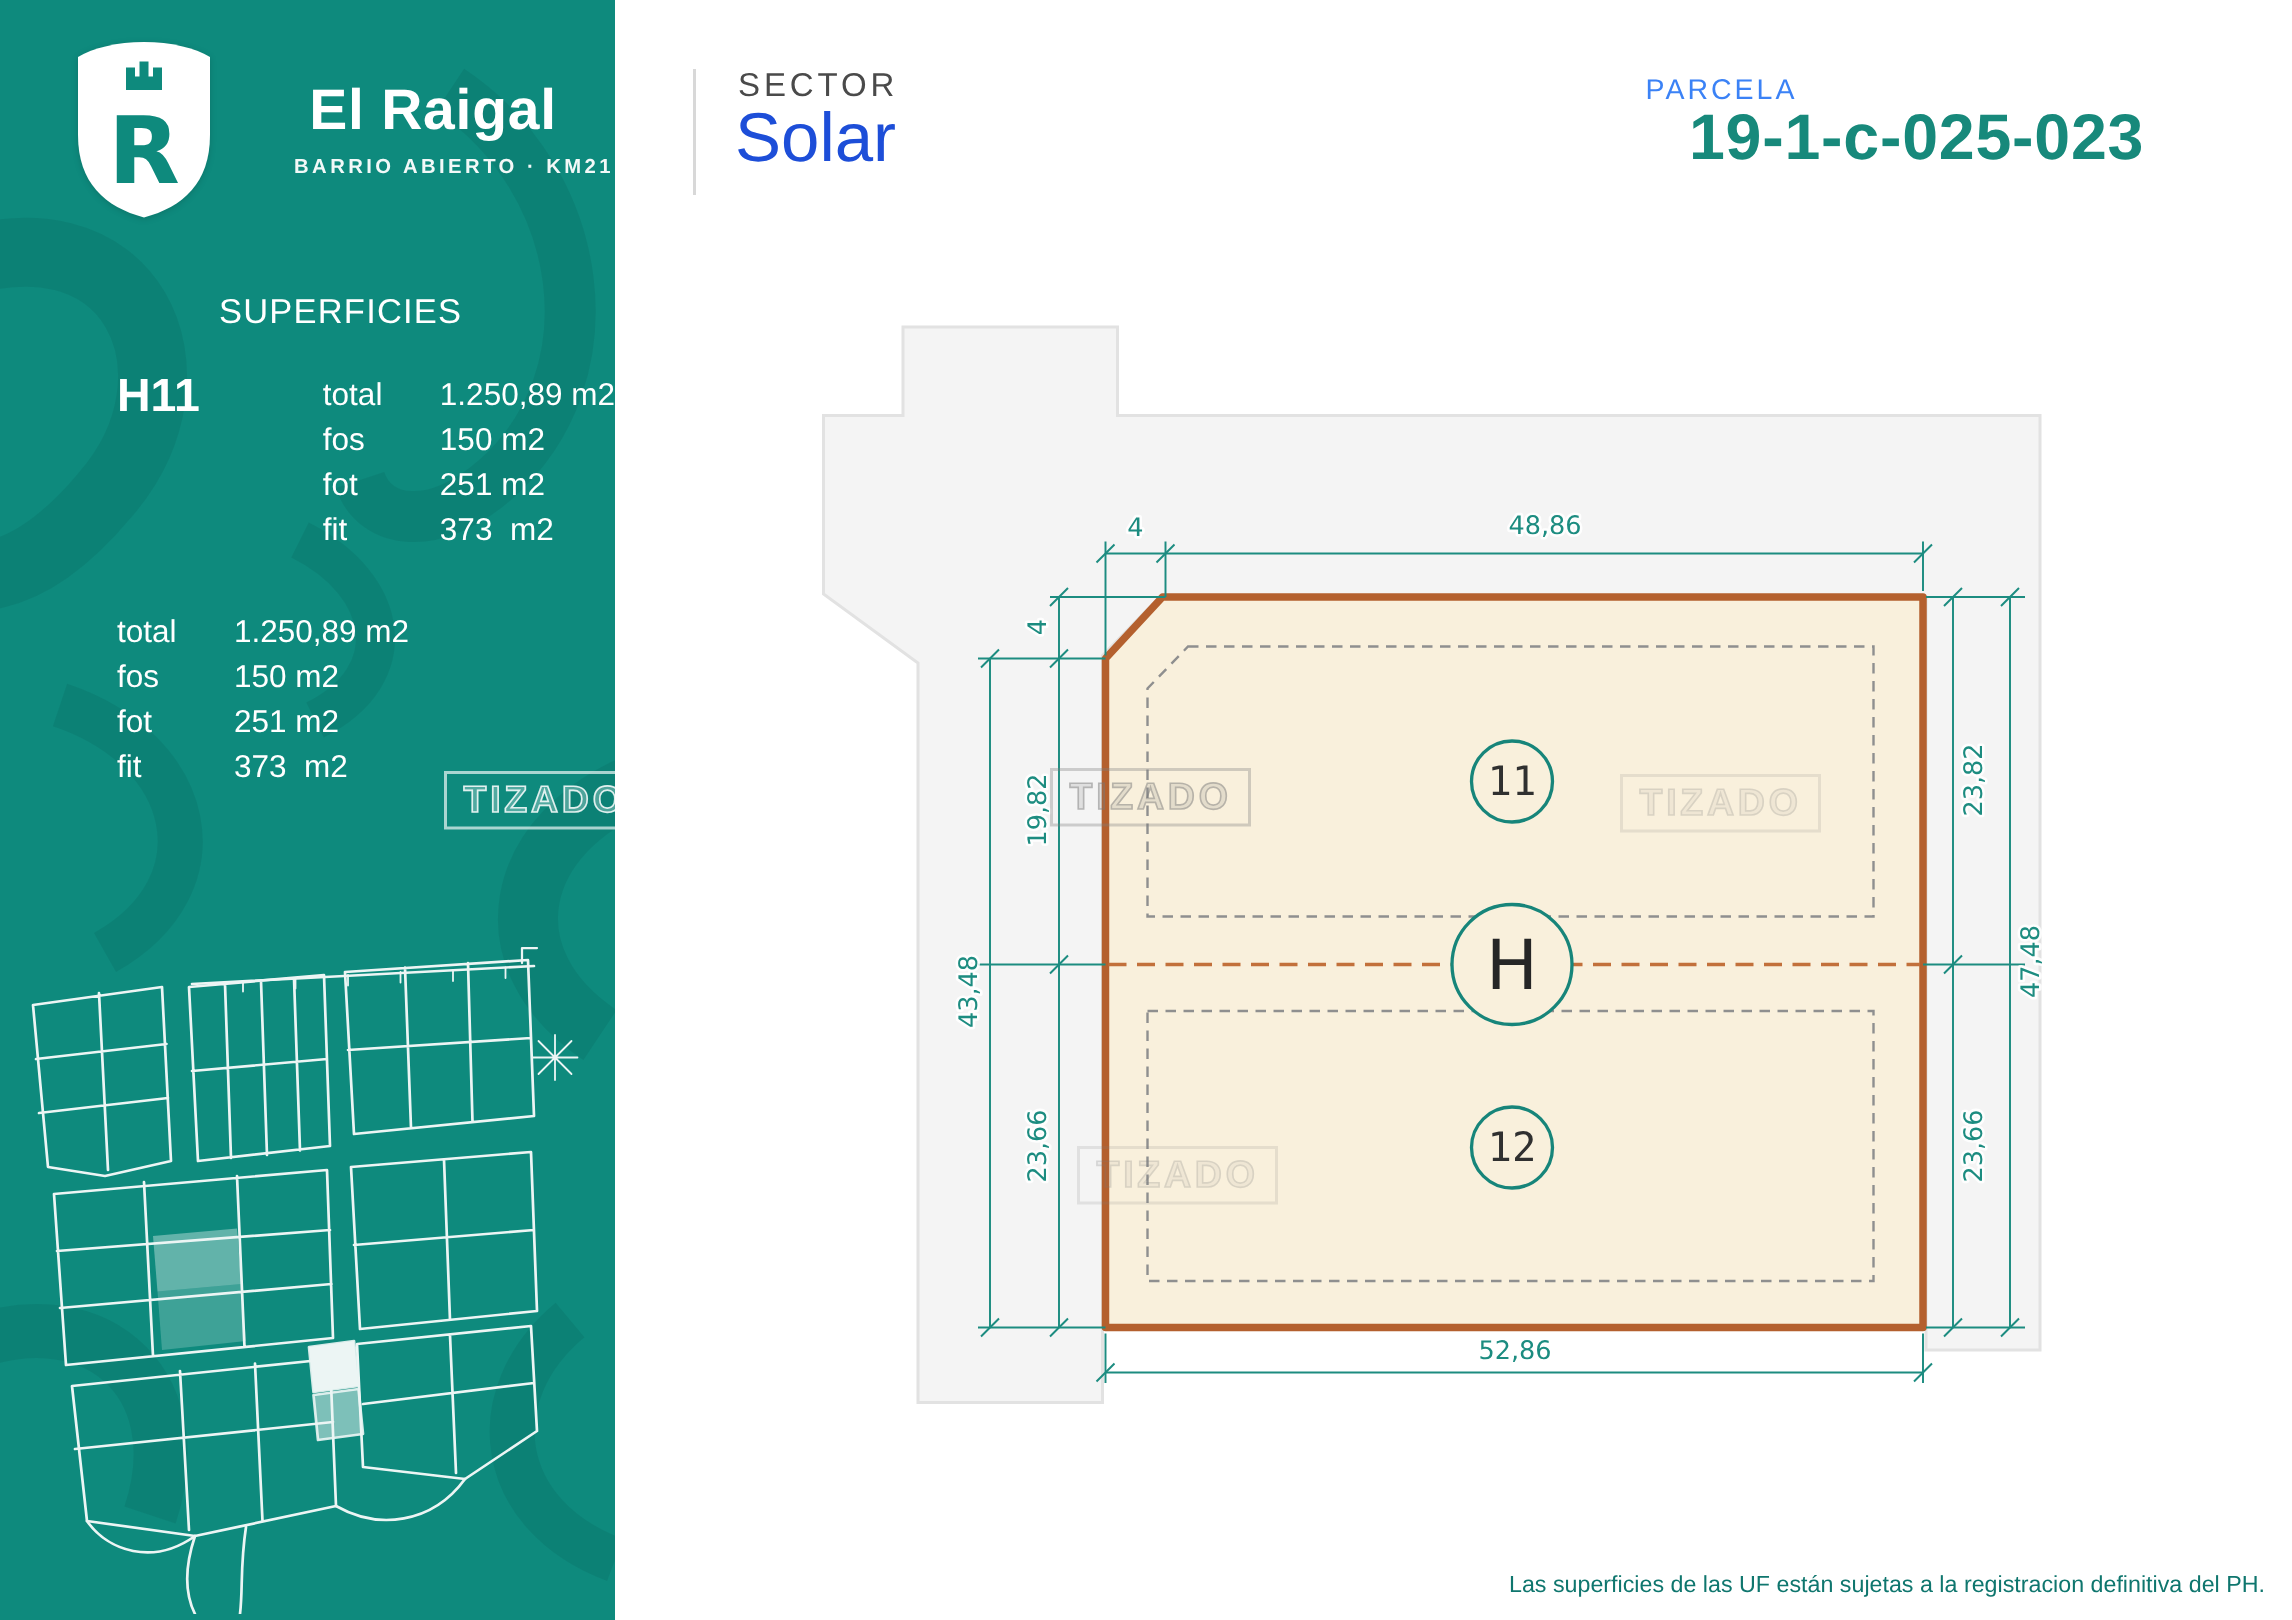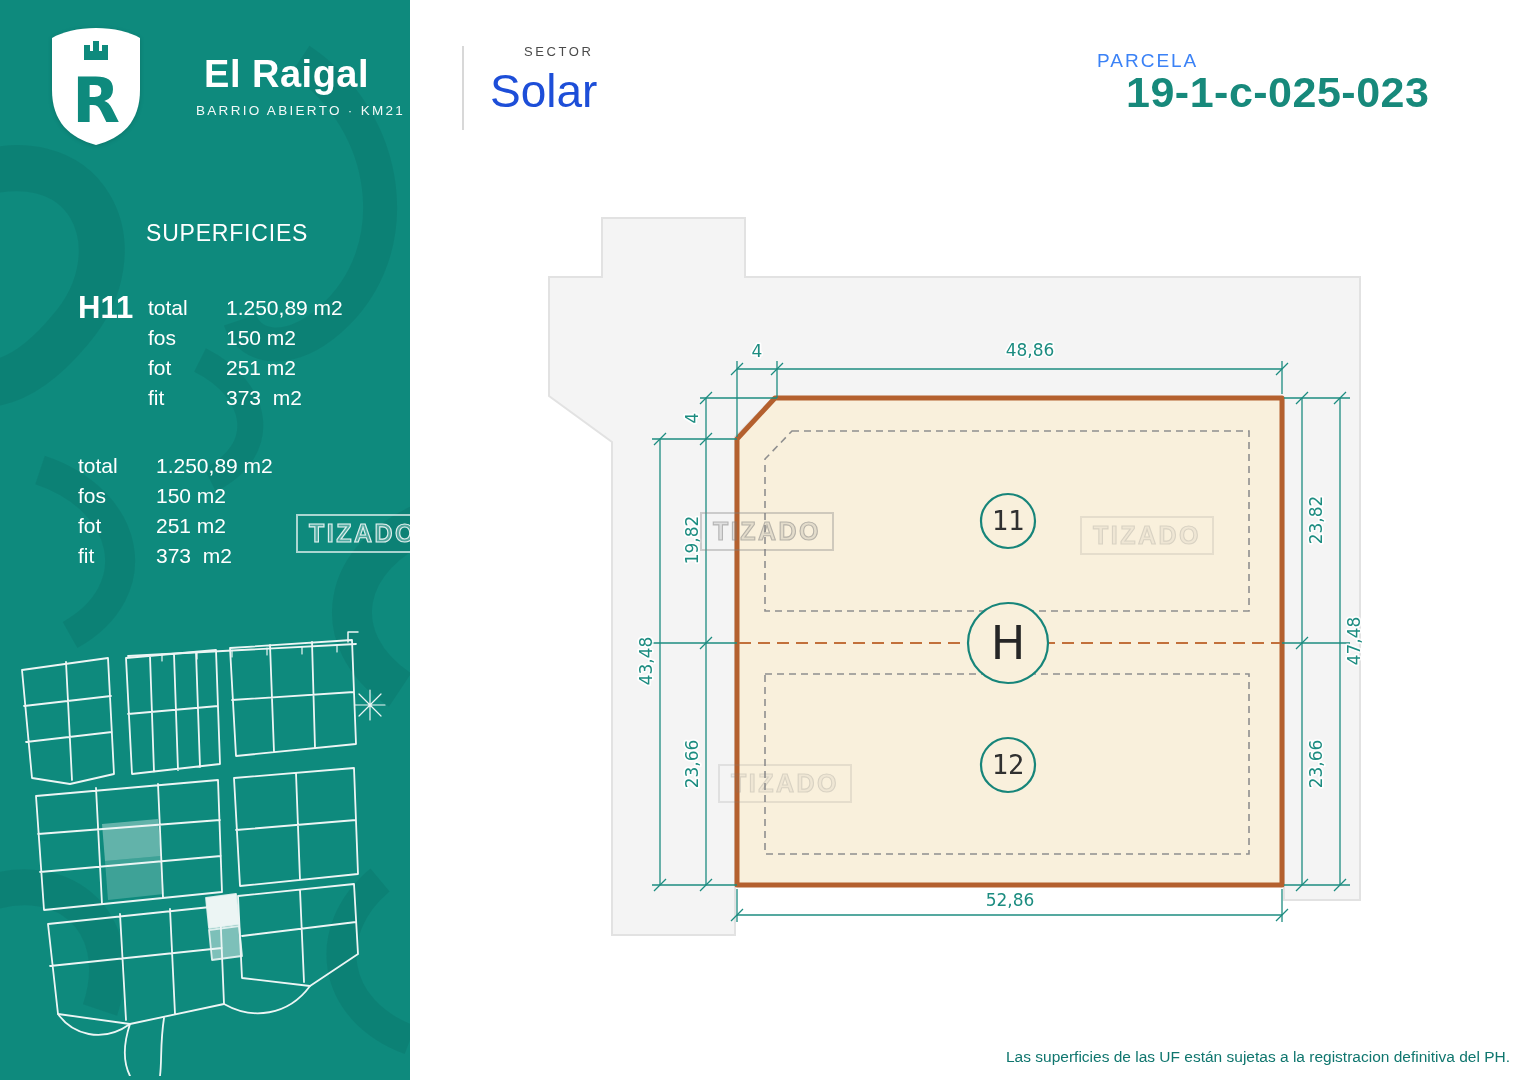--- a/index.html
+++ b/index.html
@@ -11,36 +11,36 @@
 
   
   .sidebar {
     position:absolute; left:0; top:0; width:410px; height:1080px;
     background:#0e8a7d; color:#ffffff; overflow:hidden;
   }
   .texture { position:absolute; left:0; top:0; width:410px; height:1080px; }
   .logo-row { position:relative; display:flex; align-items:center; gap:22px; margin:24px 0 0 46px; }
   .shield { width:100px; height:124px; flex:0 0 auto; filter:drop-shadow(0 1px 2px rgba(0,0,0,.15)); }
   .brand-name { font-size:38px; font-weight:bold; letter-spacing:.5px; line-height:1.1;text-align:center; }
-  .brand-tagline { margin-top:7px; font-size:13.5px; font-weight:normal; letter-spacing:2.3px; opacity:.95;padding-left:28px; }
-
-  .sup-title { position:relative; margin:72px 0 0 146px; font-size:23px; font-weight:500; letter-spacing:.8px; }
-  .group { position:relative; display:flex; margin:46px 0 0 78px; }
+  .brand-tagline { margin-top:7px; font-size:13.5px; font-weight:bold; letter-spacing:2.3px; opacity:.95;padding-left:28px; }
+
+  .sup-title { position:relative; margin:46px 0 0 146px; font-size:23px; font-weight:500; letter-spacing:.8px; }
+  .group { position:relative; display:flex; margin:28px 0 0 78px;justify-content:space-between; }
   .group + .group { margin-top:38px; }
   .code { font-size:31px; font-weight:bold; width:70px; line-height:30px; }
   .rows { }
   .srow { display:flex; font-size:21px; line-height:30px; }
   .srow .lbl { width:78px; font-weight:500; }
   .srow .val { white-space:pre; }
 
   .minimap { position:absolute; left:12px; top:628px; width:392px; height:448px; }
 
   
   .hdr-divider { position:absolute; left:462px; top:46px; width:1.5px; height:84px; background:#d8d8d8; }
-  .sector-label { position:absolute; left:492px; top:44px; font-size:13px; letter-spacing:2.6px; color:#4a4a4a;margin-left:32px; }
+  .sector-label { position:absolute; left:492px; top:44px; font-size:22px; letter-spacing:2.6px; color:#4a4a4a; }
   .sector-value { position:absolute; left:490px; top:64px; font-size:46px; font-weight:500; color:#1d4ed8; }
   .parcela-label { position:absolute; left:1097px; top:50px; font-size:19px; letter-spacing:2px; color:#3b82f6; font-weight:500; }
   .parcela-value { position:absolute; left:1094px; top:68px; font-size:43px; font-weight:bold; color:#17897b; letter-spacing:.5px;margin-left:32px; }
 
   
   .plan { position:absolute; left:410px; top:0; width:1118px; height:1080px; }
   .dash { fill:none; stroke:#8f8f8f; stroke-width:1.6; stroke-dasharray:7 5; }
   .lotcirc { fill:#f9f0dc; stroke:#17857a; stroke-width:2.2; }
   .dimtxt {
     font-family:"DejaVu Sans", sans-serif; font-size:17px; fill:#1c8c80;

